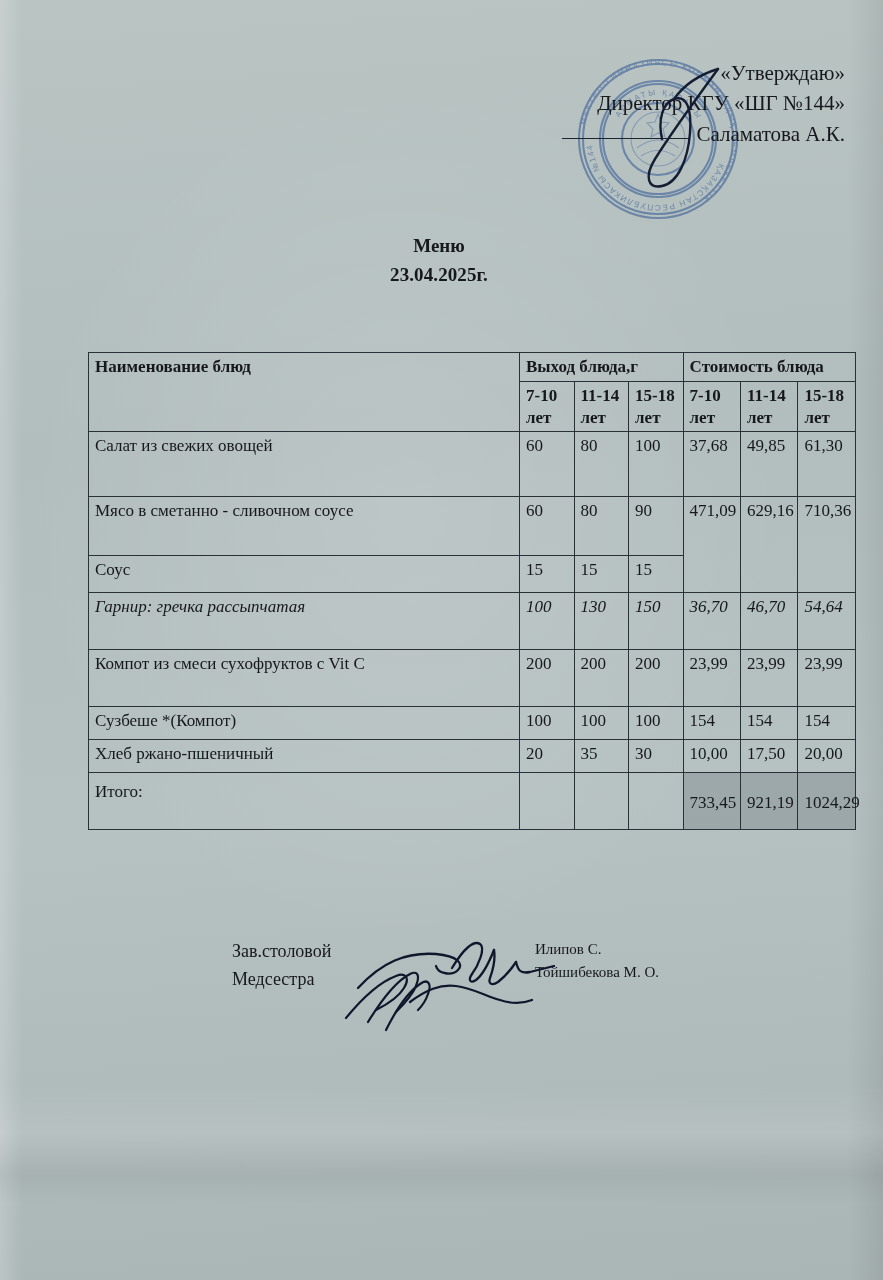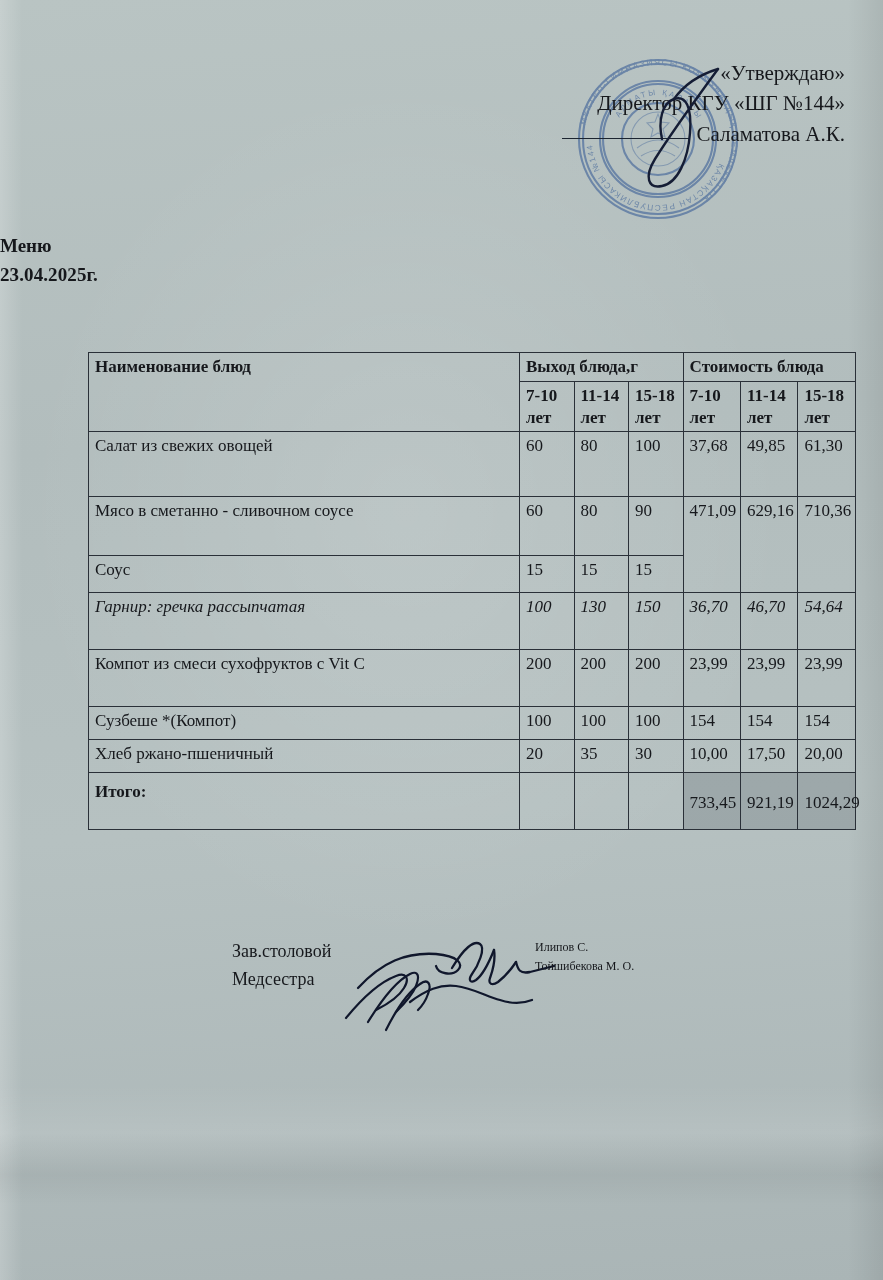--- a/index.html
+++ b/index.html
@@ -89,20 +89,21 @@
     z-index: 5;
     pointer-events: none;
   }
 
   
   .doc-title {
     position: absolute;
     left: 0;
     top: 232px;
     width: 878px;
+    text-align: center;
     font-weight: bold;
     font-size: 19px;
     line-height: 1.5;
     z-index: 3;
   }
   .doc-title .t-line { display: block; }
   .doc-title .t-sub { letter-spacing: 0.1px; }
 
   
   .menu-table-wrap {
@@ -149,21 +150,21 @@
 
   tr.r-salad td { height: 58px; }
   tr.r-meat  td { height: 52px; }
   tr.r-sauce td { height: 30px; }
   tr.r-garnish td { height: 50px; font-style: italic; }
   tr.r-compot td { height: 50px; }
   tr.r-yogurt td { height: 26px; }
   tr.r-bread td { height: 26px; }
   tr.r-total td { height: 34px; }
 
-  tr.r-total td.total-label { font-weight: bold; padding-top: 8px; }
+  tr.r-total td.total-label { font-weight: normal; padding-top: 8px; }
   tr.r-total td.shaded {
     background: rgba(60,70,78,0.20);
     font-weight: normal;
     padding-top: 19px;
   }
 
   
   .footer-sigs {
     position: absolute;
     left: 0;
@@ -176,21 +177,21 @@
     position: absolute;
     left: 232px;
     top: 0;
     font-size: 18px;
     line-height: 1.55;
   }
   .sig-names {
     position: absolute;
     left: 535px;
     top: 0;
-    font-size: 12px;
+    font-size: 15px;
     line-height: 1.55;
   }
   .sig-scribble {
     position: absolute;
     left: 340px;
     top: -12px;
     width: 230px;
     height: 110px;
     pointer-events: none;
   }

